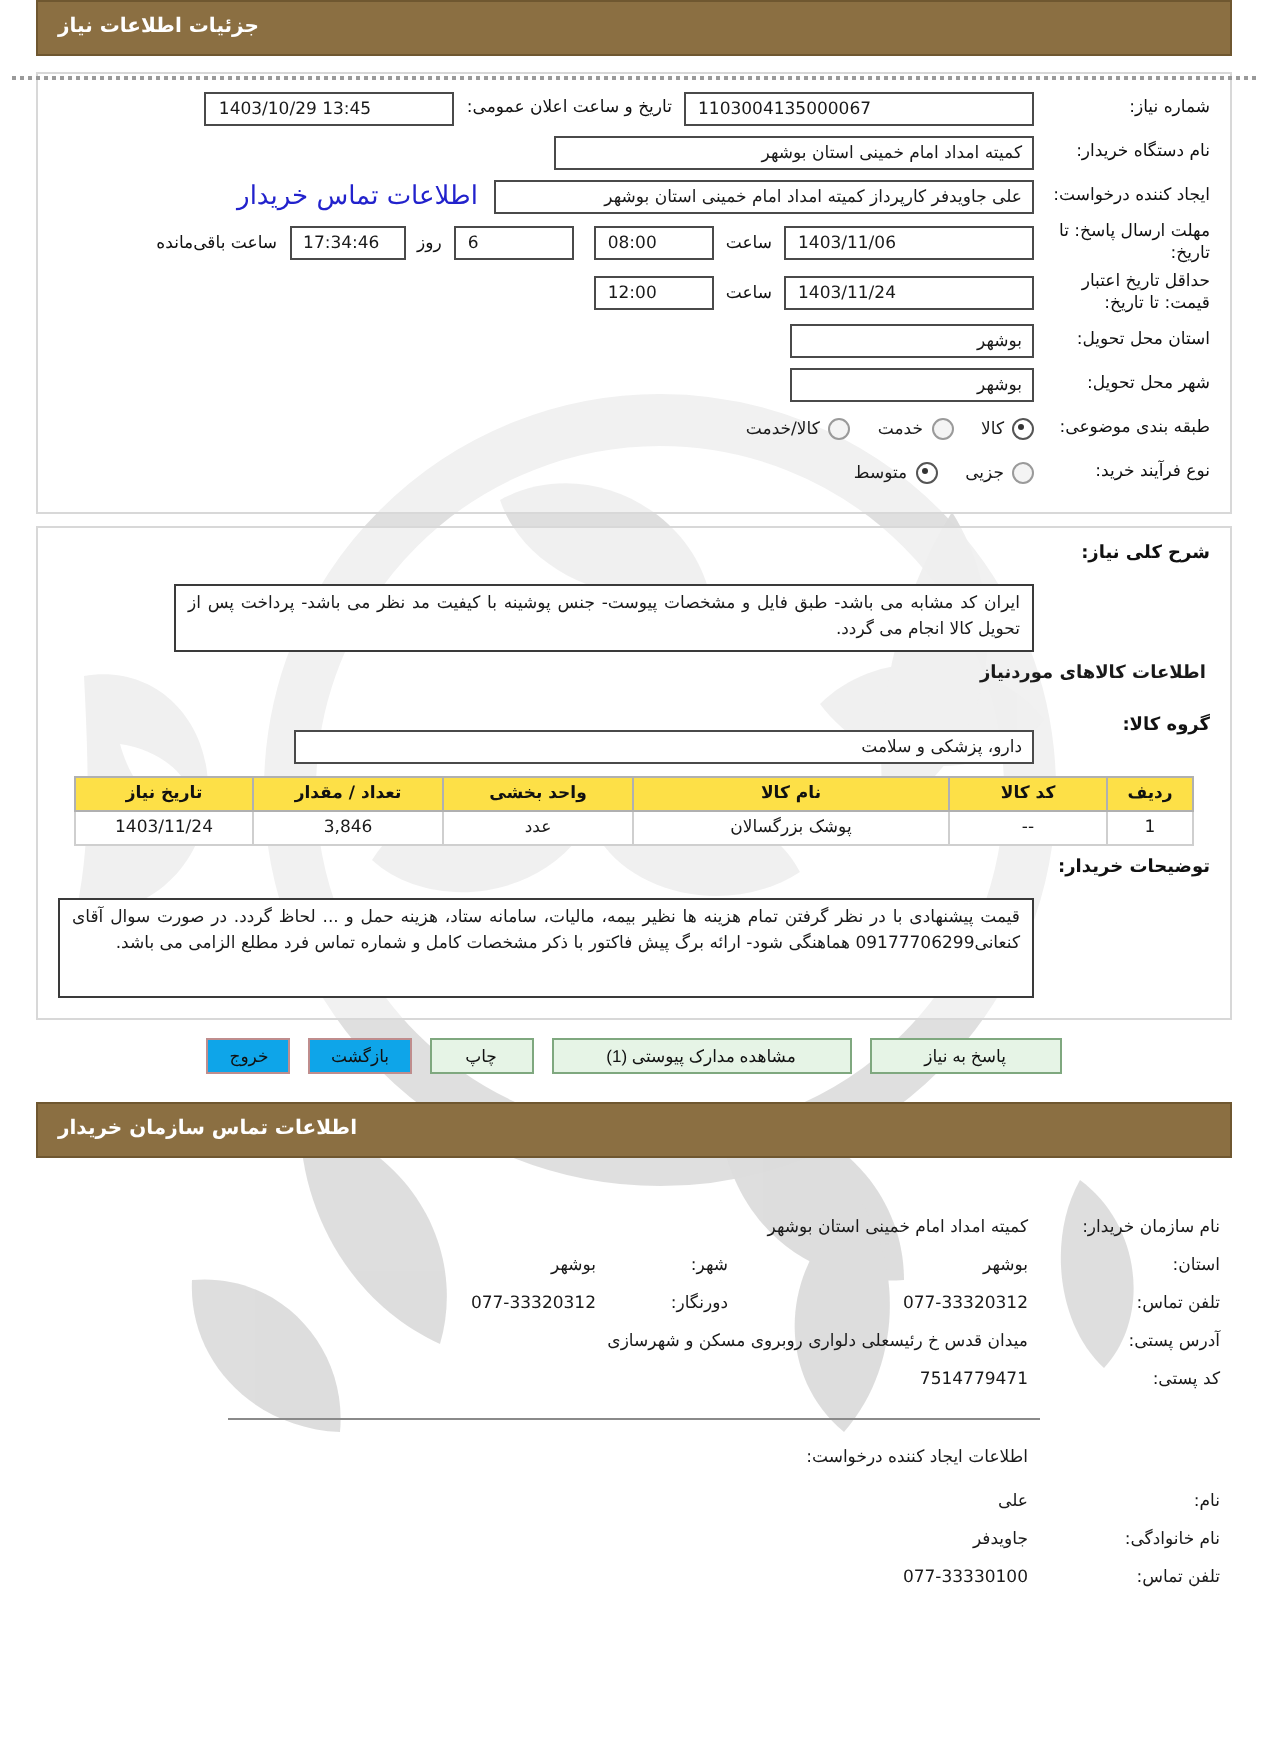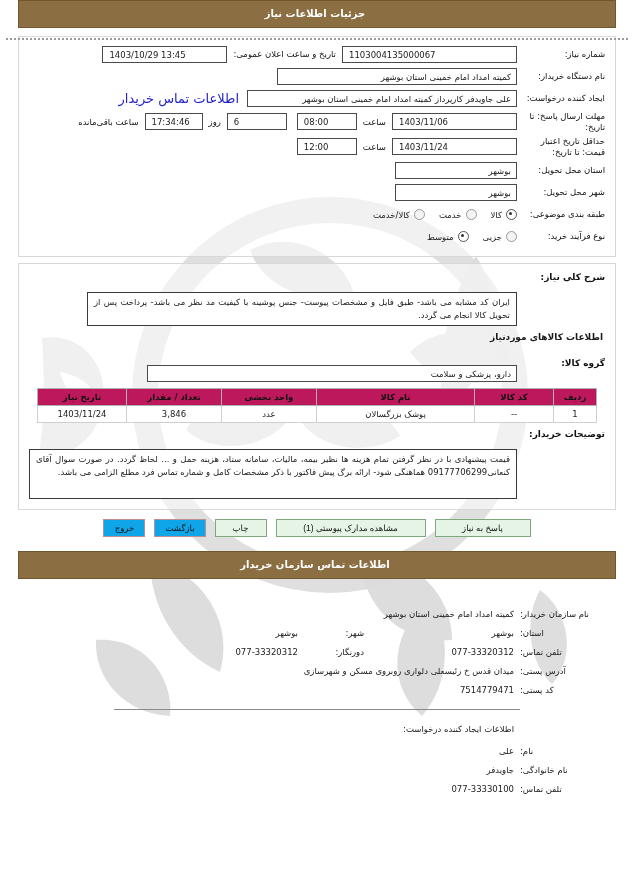--- a/index.html
+++ b/index.html
@@ -45,21 +45,21 @@
   
   .section-bar {
     background: #8b6f42;
     color: #ffffff;
     font-size: 10px;
     font-weight: bold;
     padding: 7px 14px 8px 10px;
     margin: 0 18px;
     border: 1px solid #6f5730;
     box-sizing: border-box;
-    text-align: center;
+    text-align: left;
   }
 
   
   .card {
     margin: 8px 18px 0 18px;
     border: 1px solid #d8d8d8;
     background: rgba(255,255,255,0.55);
     box-sizing: border-box;
     padding: 8px 10px 6px 10px;
   }
@@ -183,21 +183,21 @@
 
   
   table.items {
     border-collapse: collapse;
     width: 560px;
     margin: 2px 0 6px 0;
     font-size: 8.5px;
     background:#fff;
   }
   table.items th {
-    background: #be185d;
+    background: #fde047;
     border: 1px solid #b0b0b0;
     font-weight: bold;
     font-size: 8.5px;
     padding: 3px 4px;
     text-align: center;
     color:#111;
     margin-left:20px;
   }
   table.items td {
     border: 1px solid #cfcfcf;
@@ -247,21 +247,21 @@
   }
   .crow {
     display: flex;
     flex-direction: row;
     align-items: baseline;
     margin-bottom: 9px;
   }
   .ck {
     width: 96px;
     flex: 0 0 96px;
-    text-align: left;
+    text-align: right;
     padding-left: 6px;
     box-sizing: border-box;
     font-size: 8.5px;
   }
   .cv {
     flex: 0 0 auto;
     min-width: 150px;
     text-align: right;
     font-size: 8.5px;
   }

